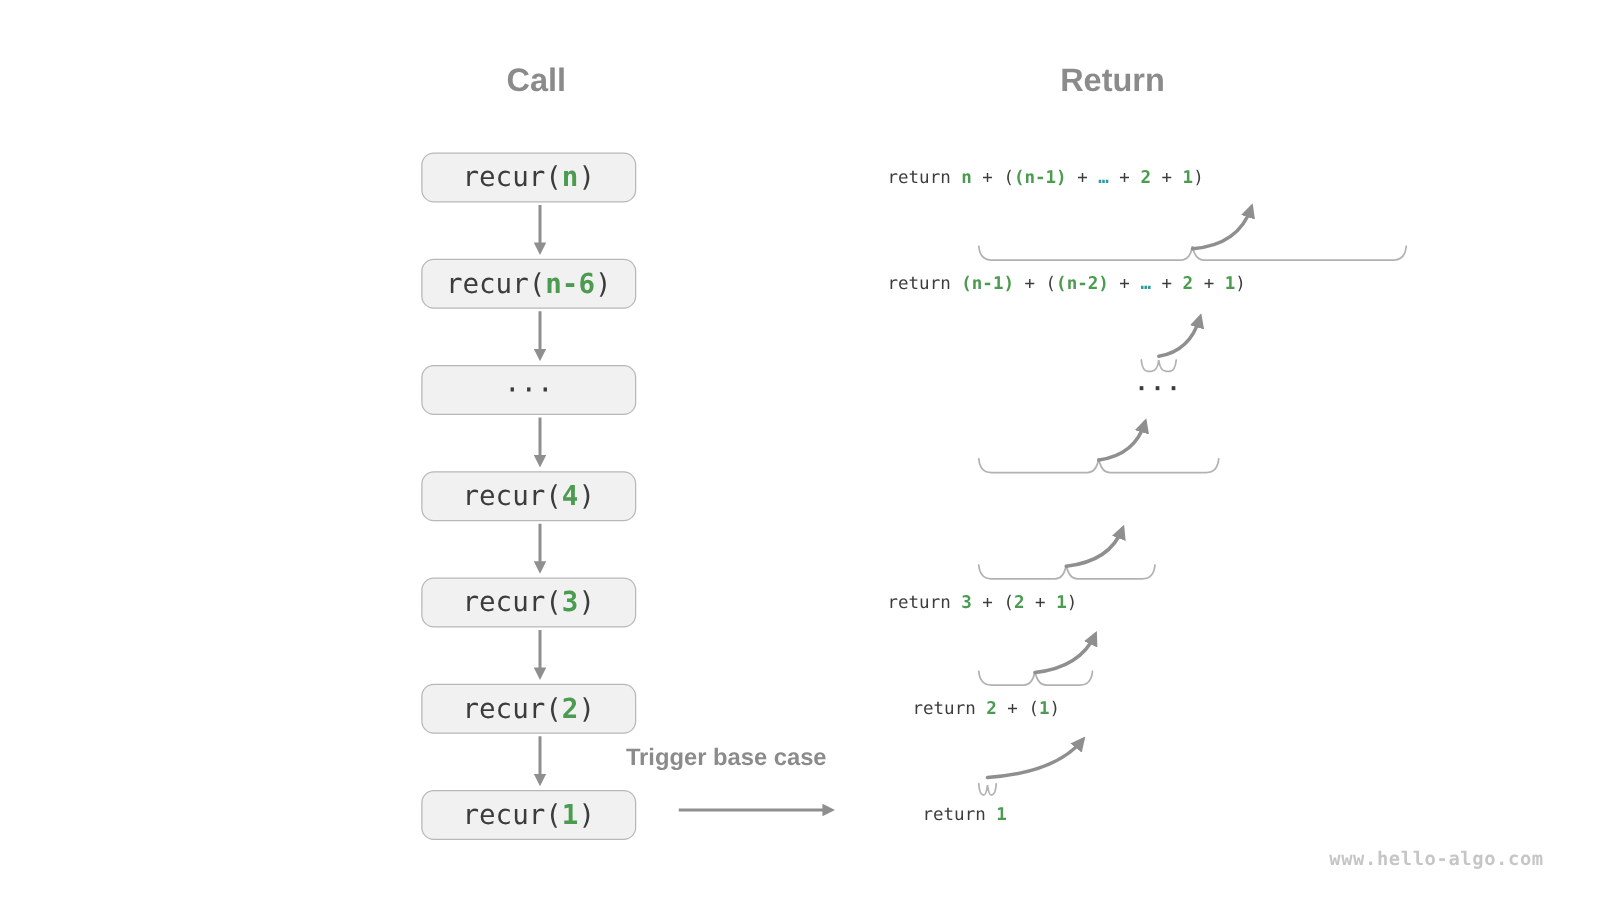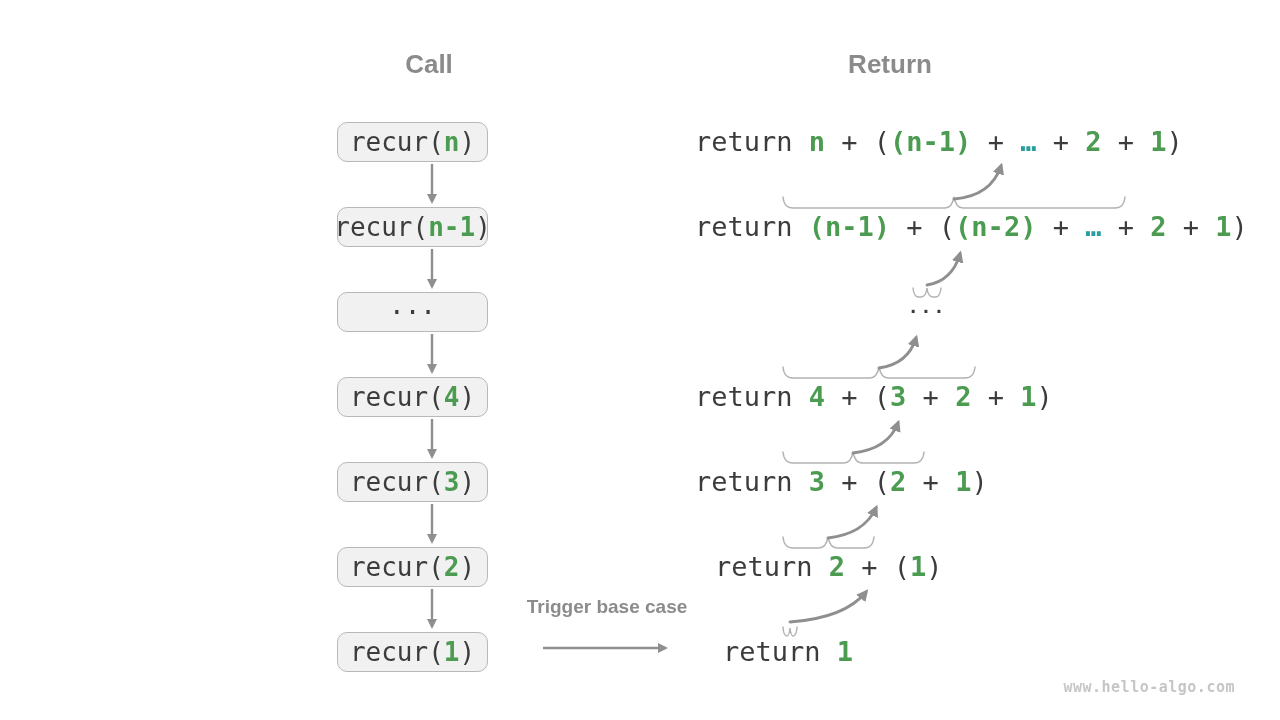--- a/index.html
+++ b/index.html
@@ -8,38 +8,38 @@
     font-family:"DejaVu Sans Mono","Liberation Mono",monospace; overflow:hidden;
   }
   svg.overlay { position:absolute; left:0; top:0; width:1280px; height:720px; pointer-events:none; }
 
   .hdr {
     position:absolute; transform:translateX(-50%);
     font-family:"Liberation Sans",sans-serif; font-weight:bold; font-size:26px;
     color:var(--header_gray); white-space:nowrap;
   }
   .box {
-    position:absolute; left:337px; width:151px; height:40px; box-sizing:border-box;
+    position:absolute; left:337px; width:172px; height:40px; box-sizing:border-box;
     background:var(--box_fill); border:1.5px solid var(--box_border); border-radius:10px;
     display:flex; align-items:center; justify-content:center;
-    font-size:26px; color:var(--dark); white-space:pre;
+    font-size:22px; color:var(--dark); white-space:pre;
   }
   .rline {
-    position:absolute; left:695px; height:28px; line-height:28px;
-    font-size:27px; color:var(--dark); white-space:pre;
+    position:absolute; left:710px; height:28px; line-height:28px;
+    font-size:14px; color:var(--dark); white-space:pre;
   }
   .rline.dots-line {
     left:897px; width:60px; text-align:center; font-weight:bold; font-size:18px; letter-spacing:2px;
   }
   .box .seg-dark, .rline .seg-dark { color:var(--dark); }
   .seg-green { color:var(--green); font-weight:bold; }
   .seg-teal  { color:var(--teal);  font-weight:bold; }
 
   .trigger-label {
-    position:absolute; left:607px; top:596px; transform:translateX(-50%);
+    position:absolute; left:581px; top:596px; transform:translateX(-50%);
     font-family:"Liberation Sans",sans-serif; font-weight:bold; font-size:19px;
     color:var(--header_gray); white-space:nowrap;
   }
   .watermark {
     position:absolute; right:45px; bottom:24px;
     font-size:15px; color:var(--watermark); letter-spacing:0.5px;font-weight:bold;
   }
 </style>
 </head>
 <body>
@@ -80,31 +80,30 @@
       <path d="M853,453 Q888,449 898,423" marker-end="url(#ah)"></path>
       <path d="M828,538 Q864,534 876,508" marker-end="url(#ah)"></path>
       <path d="M790,622 Q845,618 866,592" marker-end="url(#ah)"></path>
     </g>
   </svg>
 
   <div class="hdr" style="left:429px; top:49px;">Call</div>
   <div class="hdr" style="left:890px; top:49px;">Return</div>
 
   <div class="box" style="top:122px;"><span class="seg-dark">recur(</span><span class="seg-green">n</span><span class="seg-dark">)</span></div>
-  <div class="box" style="top:207px;"><span class="seg-dark">recur(</span><span class="seg-green">n-1</span><span class="seg-dark">)</span></div>
+  <div class="box" style="top:207px;"><span class="seg-dark">recur(</span><span class="seg-green">n-6</span><span class="seg-dark">)</span></div>
   <div class="box" style="top:292px;"><span class="seg-dark">···</span></div>
   <div class="box" style="top:377px;"><span class="seg-dark">recur(</span><span class="seg-green">4</span><span class="seg-dark">)</span></div>
   <div class="box" style="top:462px;"><span class="seg-dark">recur(</span><span class="seg-green">3</span><span class="seg-dark">)</span></div>
   <div class="box" style="top:547px;"><span class="seg-dark">recur(</span><span class="seg-green">2</span><span class="seg-dark">)</span></div>
   <div class="box" style="top:632px;"><span class="seg-dark">recur(</span><span class="seg-green">1</span><span class="seg-dark">)</span></div>
 
   <div class="rline" style="top:128px;"><span class="seg-dark">return </span><span class="seg-green">n</span><span class="seg-dark"> + (</span><span class="seg-green">(n-1)</span><span class="seg-dark"> + </span><span class="seg-teal">…</span><span class="seg-dark"> + </span><span class="seg-green">2</span><span class="seg-dark"> + </span><span class="seg-green">1</span><span class="seg-dark">)</span></div>
   <div class="rline" style="top:213px;"><span class="seg-dark">return </span><span class="seg-green">(n-1)</span><span class="seg-dark"> + (</span><span class="seg-green">(n-2)</span><span class="seg-dark"> + </span><span class="seg-teal">…</span><span class="seg-dark"> + </span><span class="seg-green">2</span><span class="seg-dark"> + </span><span class="seg-green">1</span><span class="seg-dark">)</span></div>
   <div class="rline dots-line" style="top:298px;"><span class="seg-dark">···</span></div>
-  <div class="rline" style="top:383px;"><span class="seg-dark">return </span><span class="seg-green">4</span><span class="seg-dark"> + (</span><span class="seg-green">3</span><span class="seg-dark"> + </span><span class="seg-green">2</span><span class="seg-dark"> + </span><span class="seg-green">1</span><span class="seg-dark">)</span></div>
   <div class="rline" style="top:468px;"><span class="seg-dark">return </span><span class="seg-green">3</span><span class="seg-dark"> + (</span><span class="seg-green">2</span><span class="seg-dark"> + </span><span class="seg-green">1</span><span class="seg-dark">)</span></div>
   <div class="rline" style="top:553px;margin-left:20px;"><span class="seg-dark">return </span><span class="seg-green">2</span><span class="seg-dark"> + (</span><span class="seg-green">1</span><span class="seg-dark">)</span></div>
   <div class="rline" style="top:638px;margin-left:28px;"><span class="seg-dark">return </span><span class="seg-green">1</span></div>
 
   <div class="trigger-label">Trigger base case</div>
 
   <div class="watermark">www.hello-algo.com</div>
 
 </div>
 

